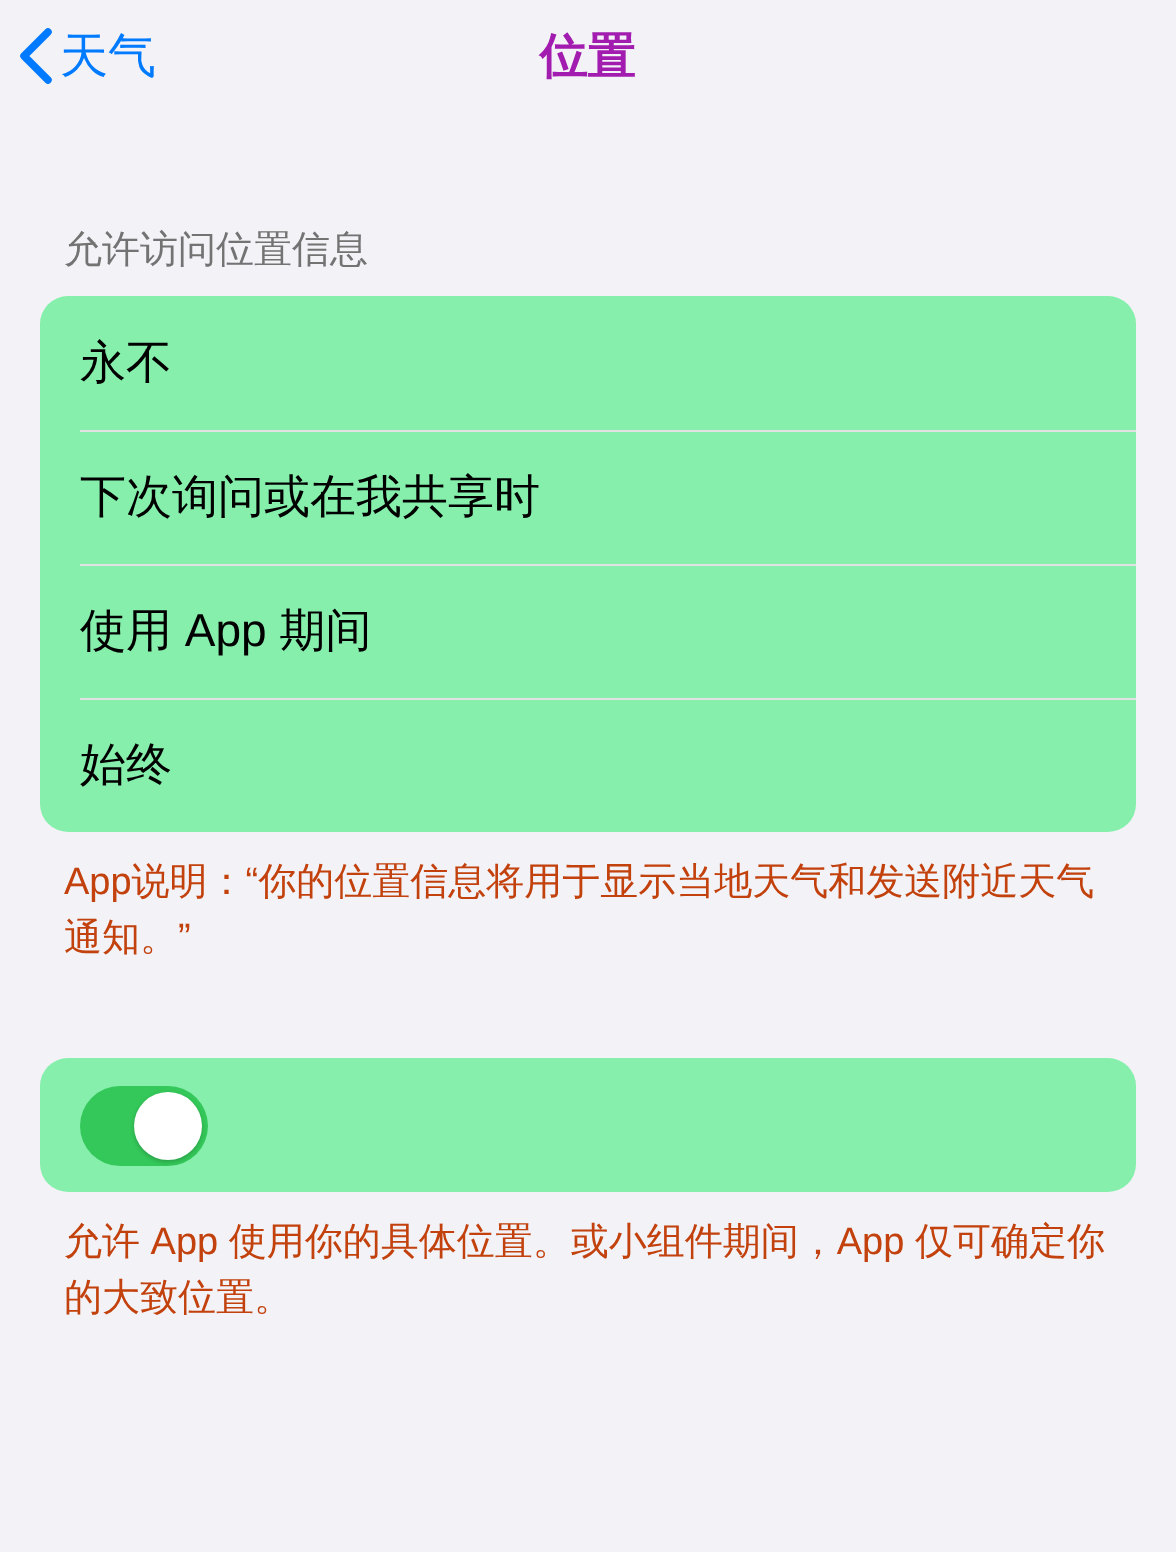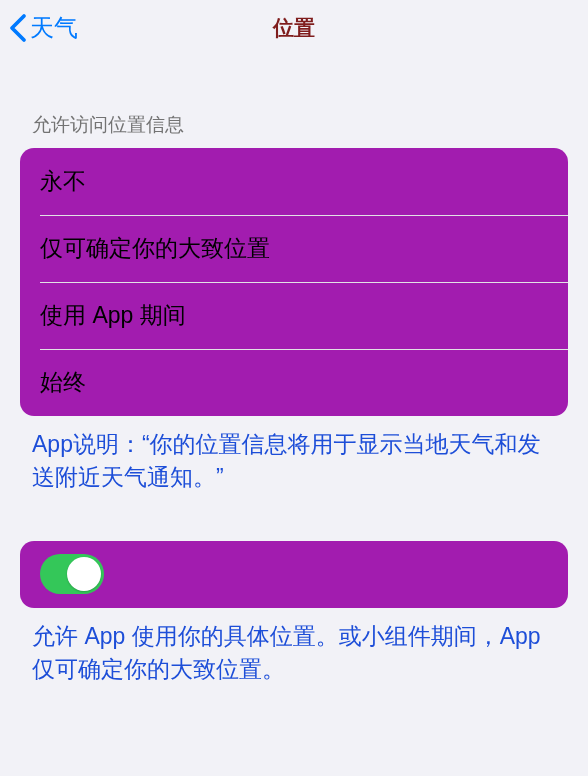--- a/index.html
+++ b/index.html
@@ -23,31 +23,31 @@
       color: #007aff;
       font-size: 24px;
       cursor: pointer;
     }
     .back-btn svg { width: 20px; height: 30px; }
     .back-label { margin-left: 2px; }
     .title {
       position: absolute;
       left: 50%;
       transform: translateX(-50%);
-      font-size: 21px;
+      font-size: 24px;
       font-weight: 600;
-      color: #7f1d1d;
+      color: #a21caf;
     }
     .section-header {
       color: #737373;
       font-size: 19px;
       padding: 56px 32px 10px 32px;
     }
     .group {
-      background: #a21caf;
+      background: #86efac;
       margin: 0 20px;
       border-radius: 14px;
       overflow: hidden;
     }
     .row {
       display: flex;
       align-items: center;
       justify-content: space-between;
       padding: 0 20px;
       height: 67px;
@@ -61,22 +61,22 @@
       position: absolute;
       left: 20px;
       right: 0;
       top: 0;
       height: 1px;
       background: #e2e2e5;
     }
     .check { color: #007aff; display:flex; align-items:center; }
     .check svg { width: 26px; height: 26px; }
     .footer {
-      color: #1d4ed8;
-      font-size: 23px;
+      color: #c2410c;
+      font-size: 19px;
       line-height: 1.45;
       padding: 12px 32px 0 32px;
     }
     .spacer { height: 46px; }
     .switch {
       position: relative;
       width: 64px;
       height: 40px;
       background: #34c759;
       border-radius: 20px;
@@ -107,21 +107,21 @@
   <div class="title">位置</div>
 </div>
 
 <div class="section-header">允许访问位置信息</div>
 
 <div class="group">
   <div class="row">
     <span>永不</span>
   </div>
   <div class="row">
-    <span>仅可确定你的大致位置</span>
+    <span>下次询问或在我共享时</span>
   </div>
   <div class="row">
     <span>使用 App 期间</span>
   </div>
   <div class="row">
     <span>始终</span>
   </div>
 </div>
 
 <div class="footer">App说明：“你的位置信息将用于显示当地天气和发送附近天气通知。”</div>

